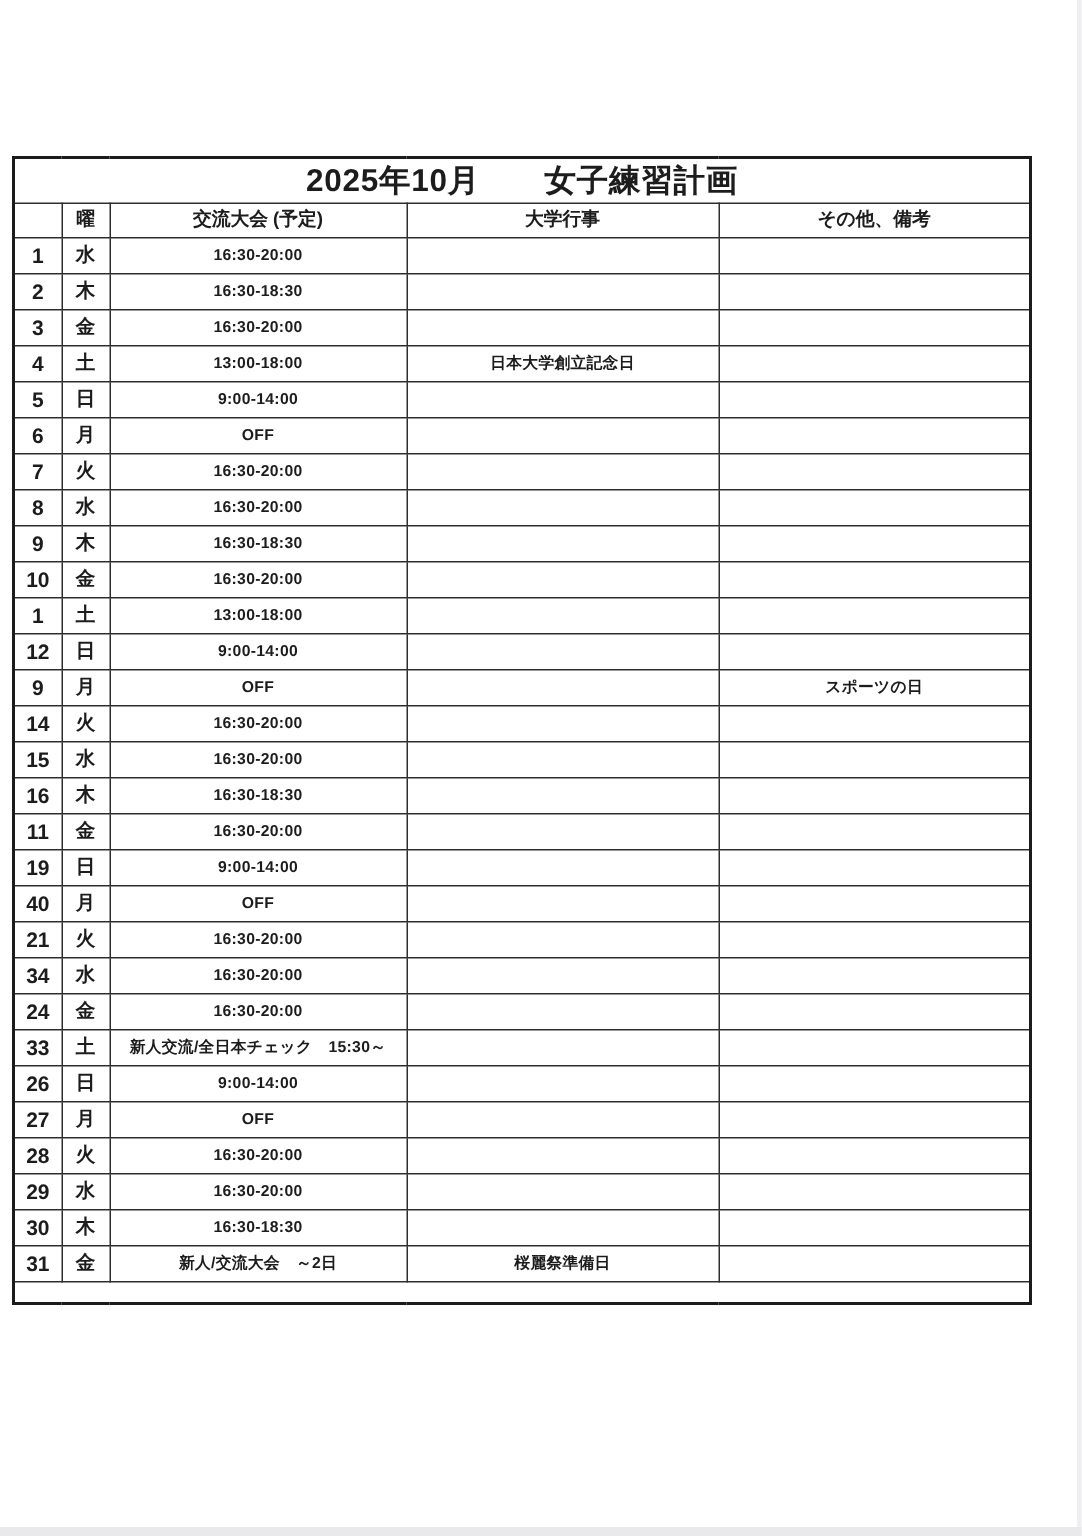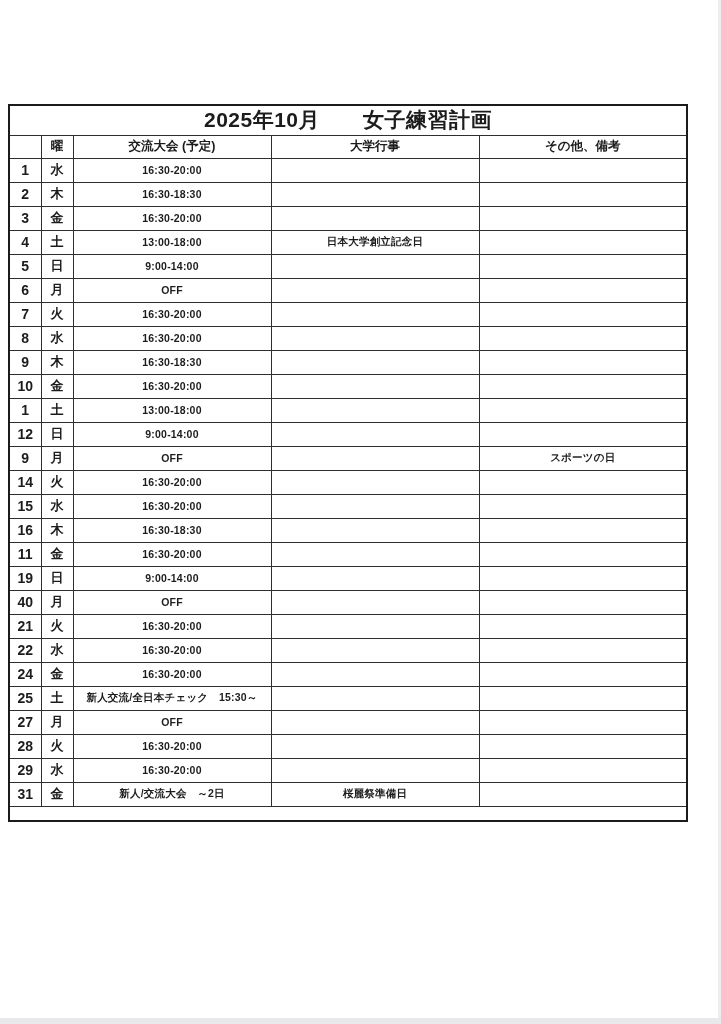--- a/index.html
+++ b/index.html
@@ -223,44 +223,51 @@
 
         <tr class="day-row">
           <td class="c-date">21</td>
           <td class="c-day">火</td>
           <td class="c-time">16:30-20:00</td>
           <td class="c-event"></td>
           <td class="c-note"></td>
         </tr>
 
         <tr class="day-row">
-          <td class="c-date">22</td>
+          <td class="c-date">34</td>
           <td class="c-day">水</td>
           <td class="c-time">16:30-20:00</td>
           <td class="c-event"></td>
           <td class="c-note"></td>
         </tr>
 
 
         <tr class="day-row">
           <td class="c-date">24</td>
           <td class="c-day">金</td>
           <td class="c-time">16:30-20:00</td>
           <td class="c-event"></td>
           <td class="c-note"></td>
         </tr>
 
         <tr class="day-row">
-          <td class="c-date" data-color="blue">25</td>
+          <td class="c-date" data-color="blue">33</td>
           <td class="c-day" data-color="blue">土</td>
           <td class="c-time" data-color="red">新人交流/全日本チェック　15:30～</td>
           <td class="c-event"></td>
           <td class="c-note"></td>
         </tr>
 
+        <tr class="day-row">
+          <td class="c-date" data-color="red">26</td>
+          <td class="c-day" data-color="red">日</td>
+          <td class="c-time">9:00-14:00</td>
+          <td class="c-event"></td>
+          <td class="c-note"></td>
+        </tr>
 
         <tr class="day-row">
           <td class="c-date">27</td>
           <td class="c-day">月</td>
           <td class="c-time" data-color="red">OFF</td>
           <td class="c-event"></td>
           <td class="c-note"></td>
         </tr>
 
         <tr class="day-row">
@@ -272,20 +279,27 @@
         </tr>
 
         <tr class="day-row">
           <td class="c-date">29</td>
           <td class="c-day">水</td>
           <td class="c-time">16:30-20:00</td>
           <td class="c-event"></td>
           <td class="c-note"></td>
         </tr>
 
+        <tr class="day-row">
+          <td class="c-date">30</td>
+          <td class="c-day">木</td>
+          <td class="c-time">16:30-18:30</td>
+          <td class="c-event"></td>
+          <td class="c-note"></td>
+        </tr>
 
         <tr class="day-row">
           <td class="c-date">31</td>
           <td class="c-day">金</td>
           <td class="c-time" data-color="red">新人/交流大会　～2日</td>
           <td class="c-event" data-color="red">桜麗祭準備日</td>
           <td class="c-note"></td>
         </tr>
 
       <tr class="footer-row">

